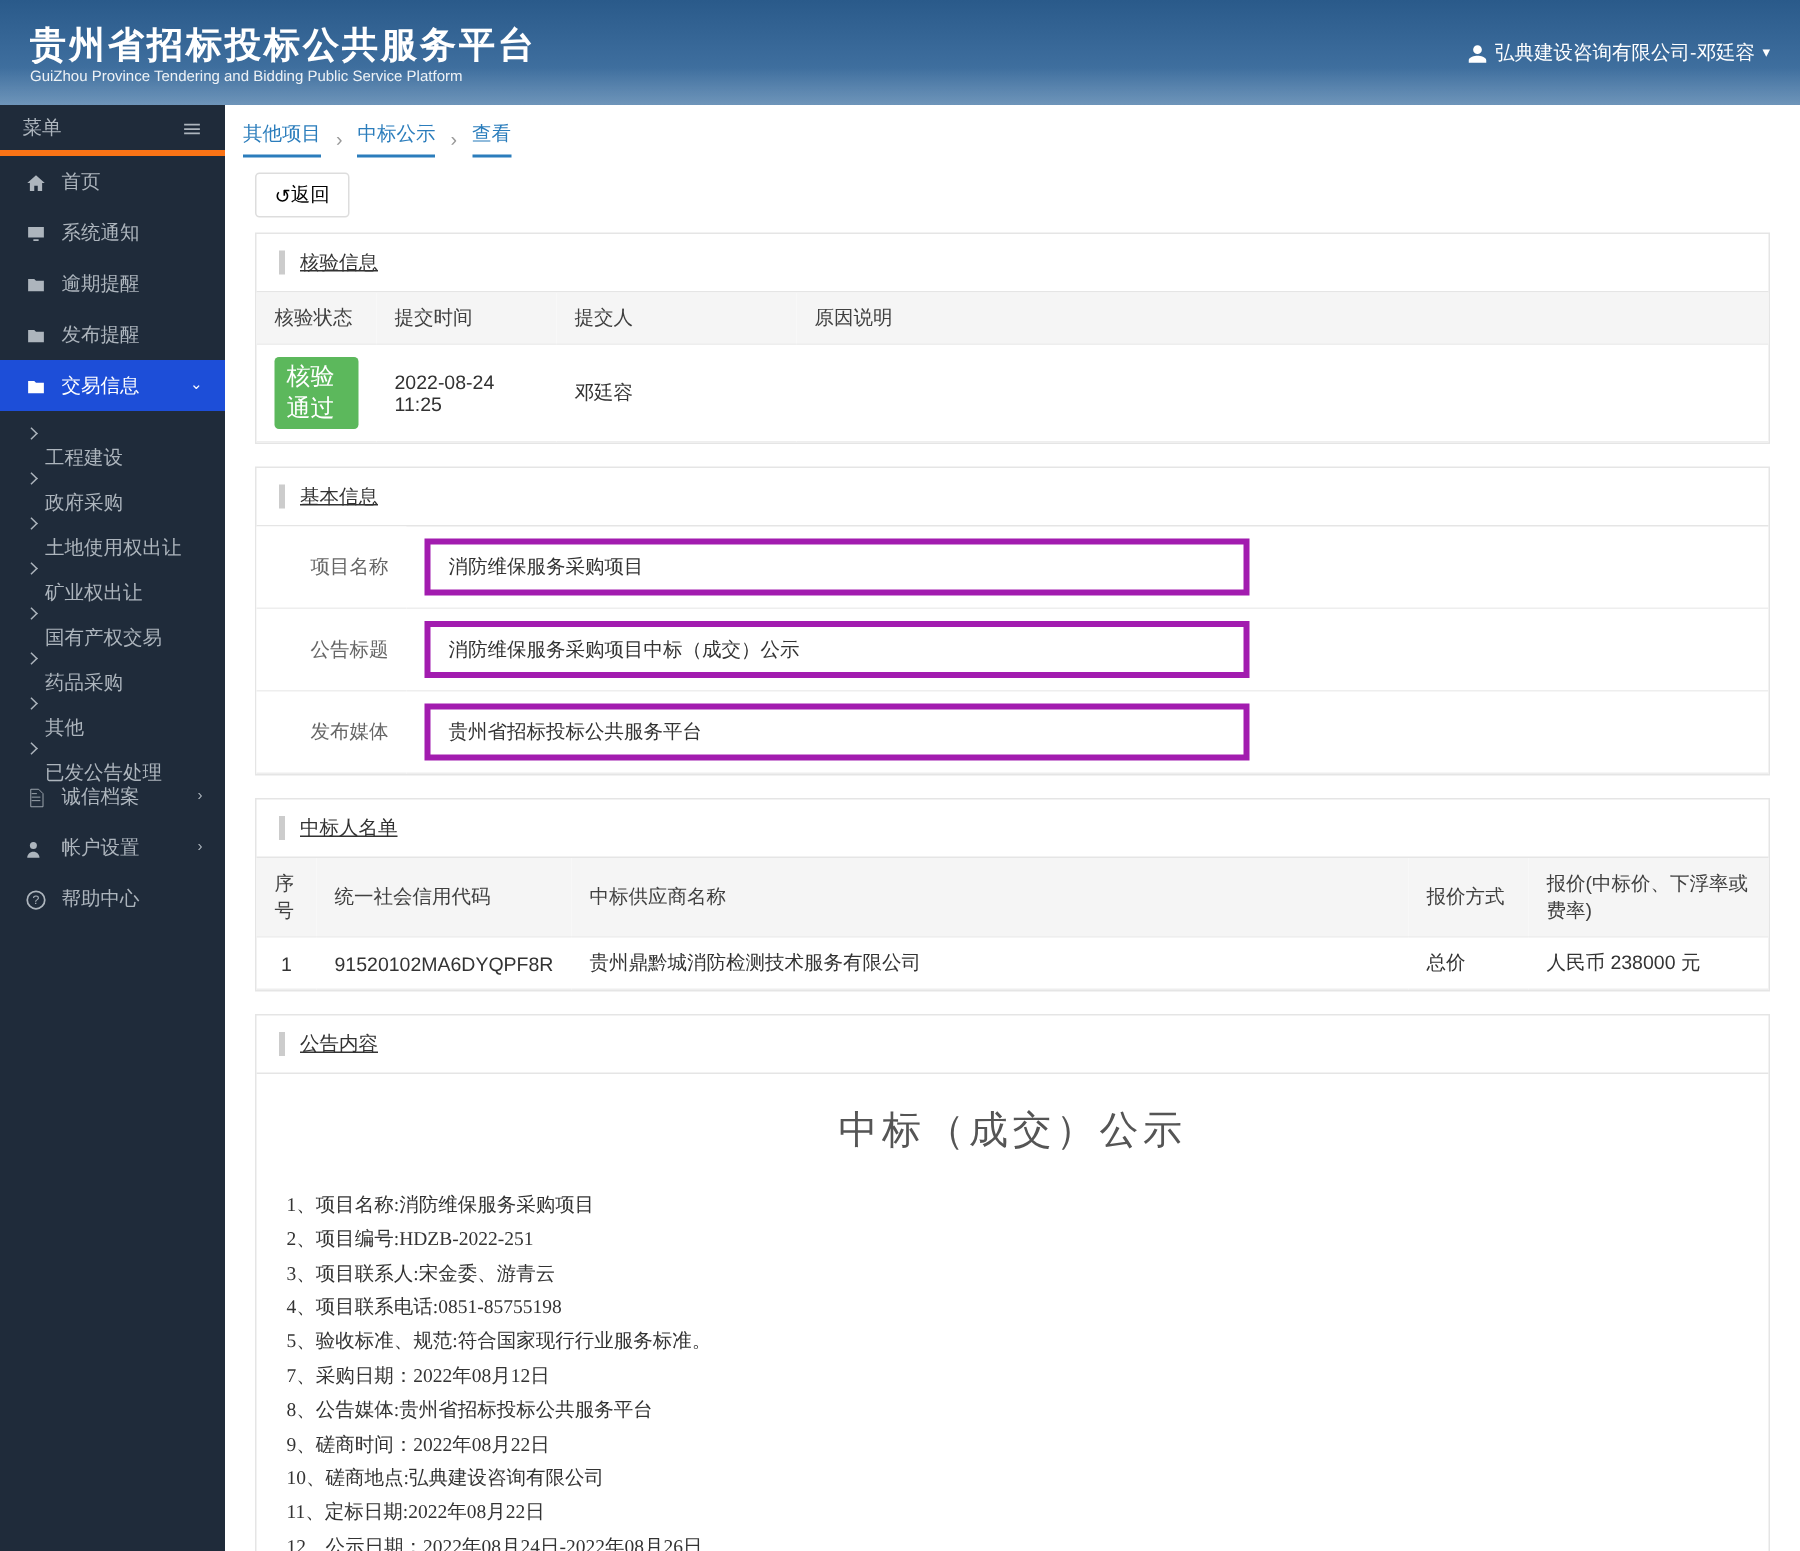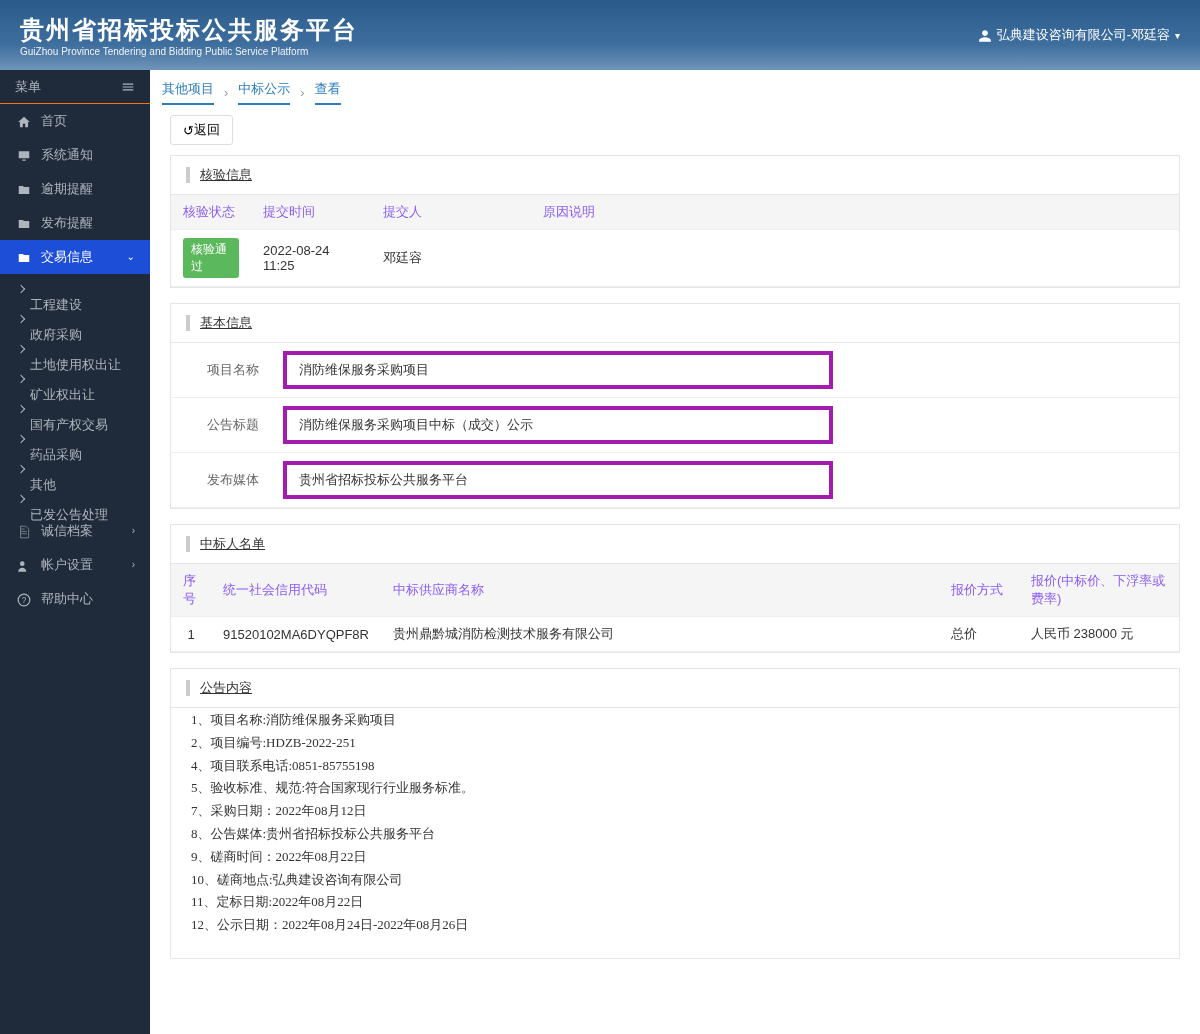--- a/index.html
+++ b/index.html
@@ -13,21 +13,21 @@
 .site-title .en { font-size: 10px; opacity: 0.9; }
 .user-info { margin-left: auto; color: #fff; font-size: 13px; display: flex; align-items: center; }
 .user-info .icon { margin-right: 5px; }
 .dropdown-caret { margin-left: 5px; font-size: 10px; }
 
 
 .layout { display: flex; min-height: calc(100vh - 70px); }
 
 
 .sidebar { width: 150px; background: #1f2b3a; color: #adb5bd; flex-shrink: 0; }
-.menu-header { height: 34px; line-height: 34px; padding: 0 15px; border-bottom: 1px solid #f97316; color: #adb5bd; font-size: 13px; display: flex; justify-content: space-between; align-items: center; }
+.menu-header { height: 34px; line-height: 34px; padding: 0 15px; border-bottom: 4px solid #f97316; color: #adb5bd; font-size: 13px; display: flex; justify-content: space-between; align-items: center; }
 .menu-item { height: 34px; line-height: 34px; padding: 0 15px; cursor: pointer; display: flex; align-items: center; position: relative; }
 .menu-item.active { background: #1d4ed8; color: #fff; }
 .menu-item .icon { width: 18px; display: inline-block; text-align: center; margin-right: 8px; }
 .menu-item .expand { margin-left: auto; font-size: 10px; }
 .submenu-item { height: 30px; line-height: 30px; padding: 16px 15px 0 30px; cursor: pointer; font-size: 13px; position: relative; }
 .submenu-item::before { content: ''; position: absolute; left: 18px; top: 50%; width: 5px; height: 5px; background: transparent; border: 1px solid #adb5bd; transform: translateY(-50%) rotate(45deg); border-left: none; border-bottom: none; }
 
 
 .main { flex: 1; background: #fff; padding: 0; margin: 0; overflow: auto; }
 
@@ -42,23 +42,23 @@
 
 
 .panel { margin: 0 20px 15px; border: 1px solid #e5e5e5; }
 .panel-title { padding: 10px 15px; border-bottom: 1px solid #e5e5e5; display: flex; align-items: center; text-decoration: underline; }
 .panel-title::before { content: ''; width: 4px; height: 16px; background: #ccc; margin-right: 10px; }
 .panel-body { padding: 0; }
 
 
 table { width: 100%; border-collapse: collapse; }
 th, td { padding: 8px 12px; text-align: left; font-size: 13px; border-bottom: 1px solid #eee; }
-th { background: #f5f5f5; font-weight: normal; color: #8b5cf6; }
-
-.badge-pass { display: inline-block; padding: 3px 8px; background: #5cb85c; color: #fff; border-radius: 3px; font-size: 12px; }
+th { background: #f5f5f5; font-weight: normal; color: #404040; }
+
+.badge-pass { display: inline-block; padding: 3px 8px; background: #5cb85c; color: #fff; border-radius: 3px; font-size: 16px; }
 
 
 .info-table td.label { width: 100px; text-align: right; color: #666; background: #fff; }
 .info-table td.value { }
 .info-table .value-box { display: inline-block; border: 4px solid #a21caf; padding: 6px 12px; min-width: 550px; }
 
 
 .ann-title { text-align: center; font-size: 26px; color: #555; font-family: SimSun, serif; padding: 20px; letter-spacing: 3px; }
 .ann-body { padding: 0 20px 20px; font-size: 13px; color: #333; font-family: SimSun, serif; line-height: 1.6; }
 .ann-body .line { margin: 2px 0; }
@@ -255,24 +255,26 @@
             </tbody>
         </table>
       </div>
     </div>
 
     <div class="panel">
       <div class="panel-title">
         <span>公告内容</span>
       </div>
       <div class="panel-body">
+        <div class="ann-title">中标（成交）公示</div>
         <div class="ann-body">
           <div id="ann-lines">
               <div class="line">1、项目名称:消防维保服务采购项目</div>
               <div class="line">2、项目编号:HDZB-2022-251</div>
+              <div class="line">3、项目联系人:宋金委、游青云</div>
               <div class="line">4、项目联系电话:0851-85755198</div>
               <div class="line">5、验收标准、规范:符合国家现行行业服务标准。</div>
               <div class="line">7、采购日期：2022年08月12日</div>
               <div class="line">8、公告媒体:贵州省招标投标公共服务平台</div>
               <div class="line">9、磋商时间：2022年08月22日</div>
               <div class="line">10、磋商地点:弘典建设咨询有限公司</div>
               <div class="line">11、定标日期:2022年08月22日</div>
               <div class="line">12、公示日期：2022年08月24日-2022年08月26日</div>
             </div>
 

